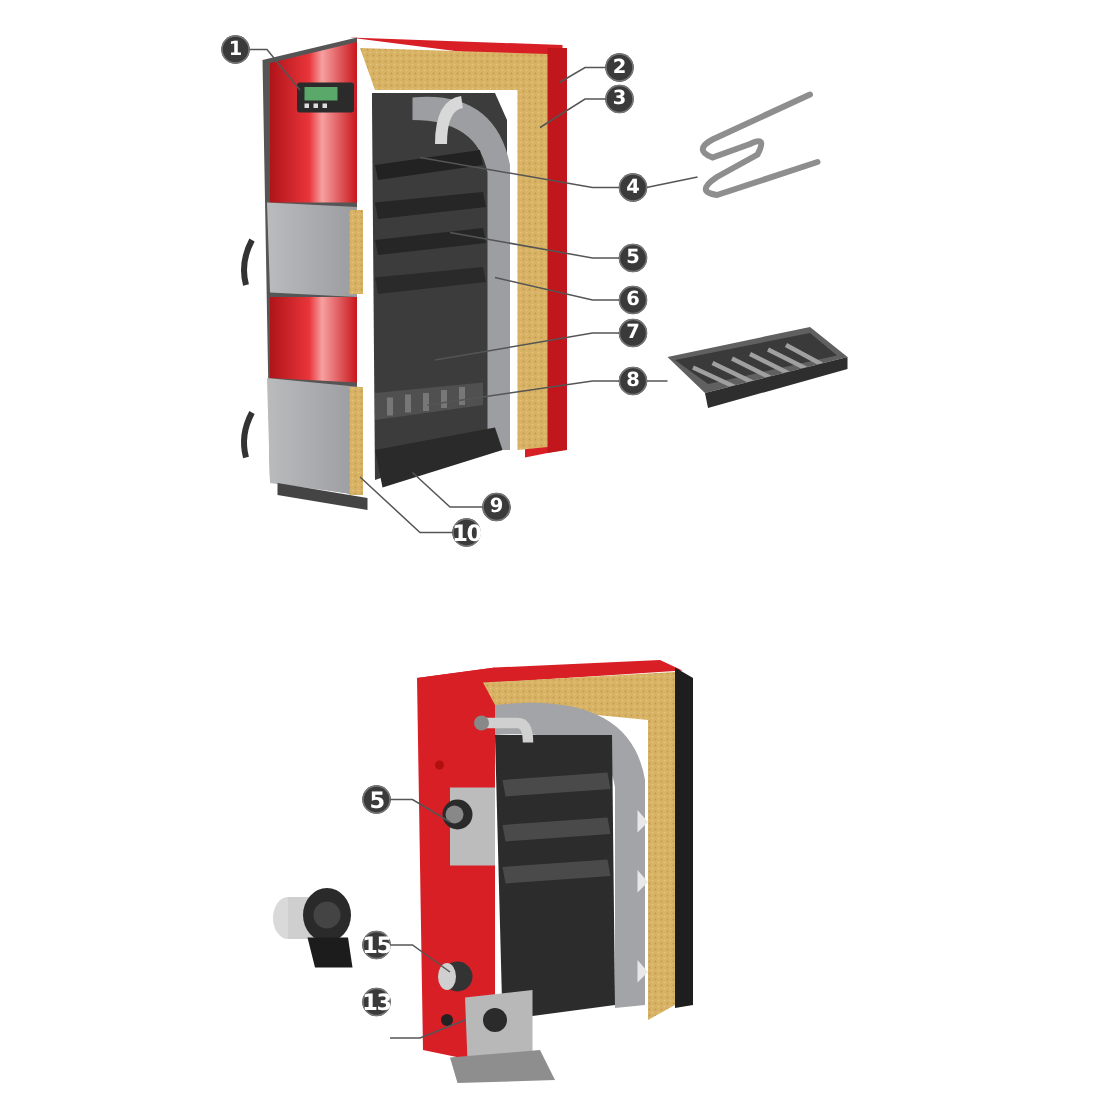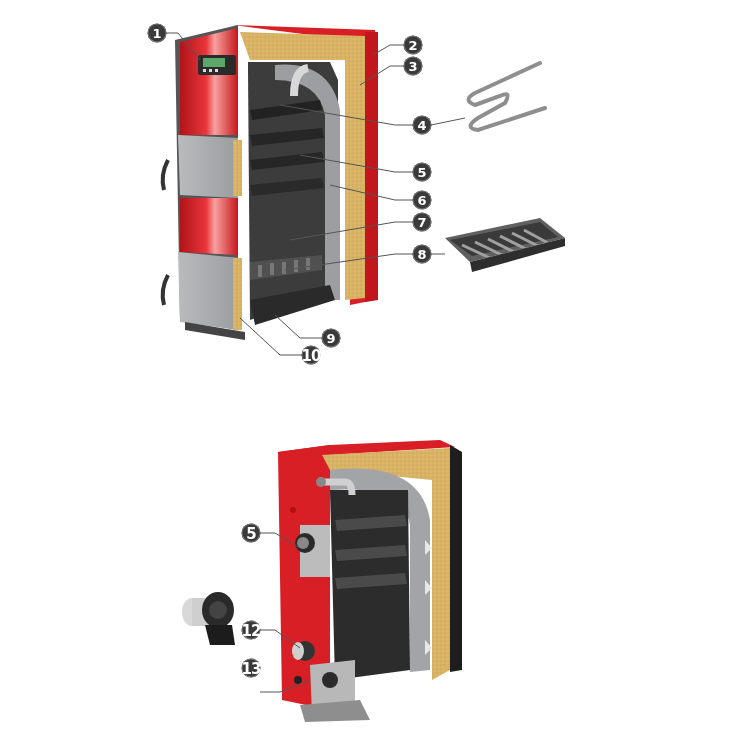--- a/index.html
+++ b/index.html
@@ -183,14 +183,14 @@
 <div class="lbl" style="left:413px;top:45px">2</div>
 <div class="lbl" style="left:413px;top:66px">3</div>
 <div class="lbl" style="left:422px;top:125px">4</div>
 <div class="lbl" style="left:422px;top:172px">5</div>
 <div class="lbl" style="left:422px;top:200px">6</div>
 <div class="lbl" style="left:422px;top:222px">7</div>
 <div class="lbl" style="left:422px;top:254px">8</div>
 <div class="lbl" style="left:331px;top:338px">9</div>
 <div class="lbl two" style="left:311px;top:355px">10</div>
 <div class="lbl two" style="left:251px;top:533px">5</div>
-<div class="lbl two" style="left:251px;top:630px">12</div>
+<div class="lbl two" style="left:251px;top:630px">15</div>
 <div class="lbl two" style="left:251px;top:668px">13</div>
 
 </body></html>

